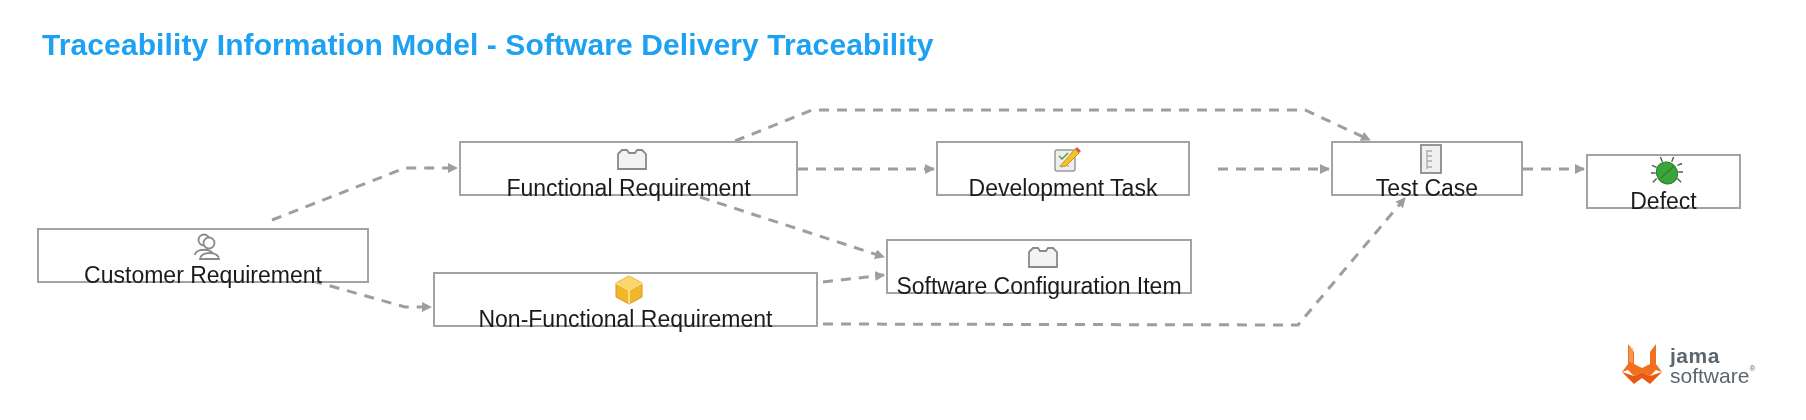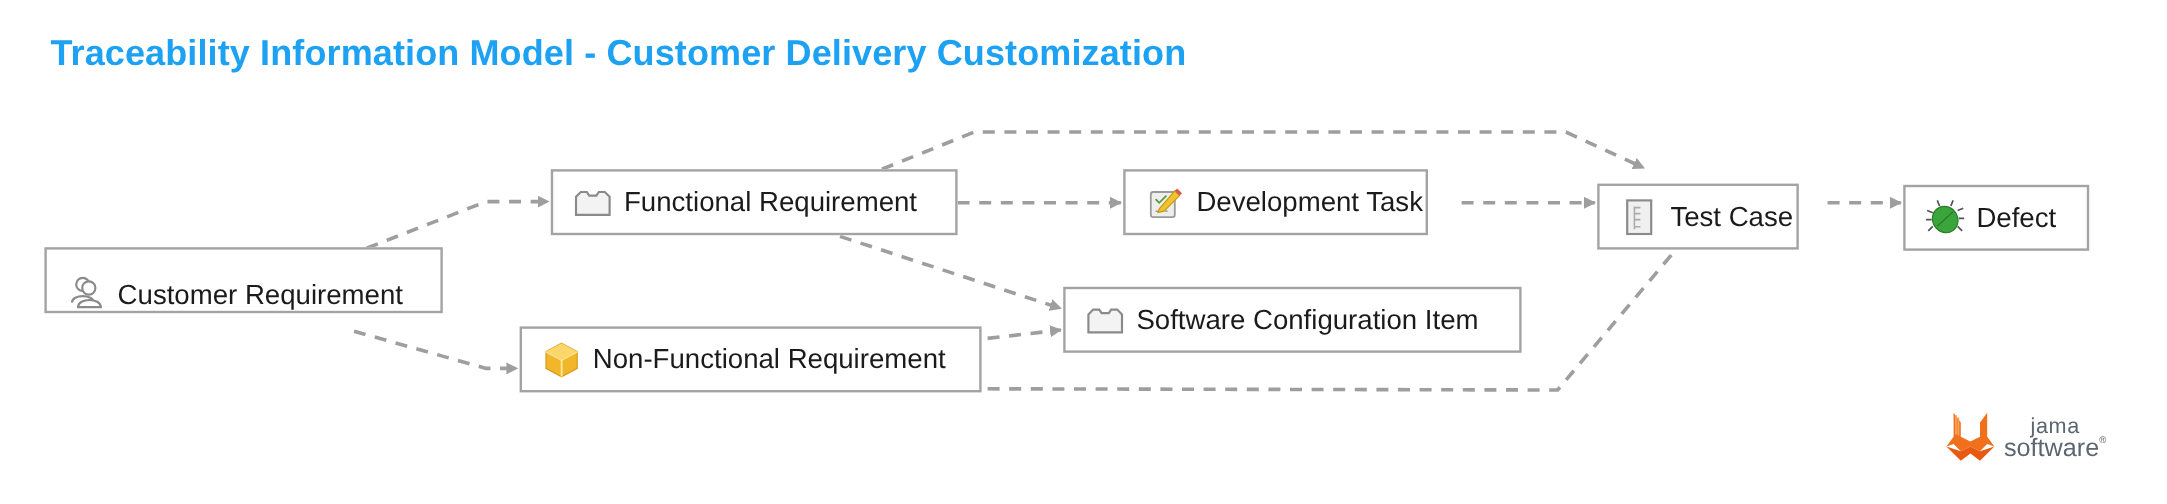--- a/index.html
+++ b/index.html
@@ -3,57 +3,57 @@
 <meta charset="utf-8">
 <style>
   html, body { margin: 0; padding: 0; background: #ffffff; }
   body { width: 1806px; height: 420px; position: relative; overflow: hidden;
          font-family: "Liberation Sans", sans-serif; }
   .title { position: absolute; left: 42px; top: 28px; font-size: 30px; font-weight: bold;
            color: #1da1f2; letter-spacing: 0.1px; white-space: nowrap;
            font-family: "Liberation Sans", sans-serif; }
   svg.edges { position: absolute; left: 0; top: 0; }
   .node { position: absolute; box-sizing: border-box; border: 2px solid #a3a3a3; background: #fff;
-          display: flex; align-items: center; height: 55px; }
+          display: flex; align-items: center; height: 55px; flex-direction: column; }
   .node .ico { width: 32px; height: 32px; margin-left: 17px; margin-right: 10px; flex: none;
                display: flex; align-items: center; justify-content: center; }
   .node .lbl { font-size: 23px; color: #1b1b1b; white-space: nowrap;
                font-family: "Liberation Sans", sans-serif; }
   .logo { position: absolute; left: 1620px; top: 342px; display: flex; align-items: center; }
   .logo .mark { width: 44px; height: 46px; }
   .logo .words { margin-left: 6px; line-height: 1; font-family: "Liberation Sans", sans-serif; color: #5c6670; }
-  .logo .w1 { font-size: 18px; font-weight: normal; display: block; letter-spacing: 0.5px; text-align: center; }
+  .logo .w1 { font-size: 21px; font-weight: bold; display: block; letter-spacing: 0.5px; }
   .logo .w2 { font-size: 21px; display: block; margin-top: -1px; text-align: right; }
   .logo .reg { font-size: 8px; vertical-align: top; }
 </style>
 </head>
 <body>
 
-<div class="title">Traceability Information Model - Customer Delivery Customization</div>
+<div class="title">Traceability Information Model - Software Delivery Traceability</div>
 
 <svg class="edges" width="1806" height="420">
   <defs>
     <marker id="arr" markerWidth="10" markerHeight="10" refX="9" refY="5" orient="auto" markerUnits="userSpaceOnUse">
       <path d="M0,0 L10,5 L0,10 z" fill="#9e9e9e"></path>
     </marker>
   </defs>
   <g fill="none" stroke="#9e9e9e" stroke-width="3" stroke-dasharray="10,8">
     <path d="M272,220 L405,168 L457,168" marker-end="url(#arr)"></path>
     <path d="M295,276 L405,307 L431,307" marker-end="url(#arr)"></path>
     <path d="M798,169 L934,169" marker-end="url(#arr)"></path>
     <path d="M735,141 L812,110 L1305,110 L1370,140" marker-end="url(#arr)"></path>
     <path d="M700,197 L884,257" marker-end="url(#arr)"></path>
     <path d="M823,282 L884,275" marker-end="url(#arr)"></path>
     <path d="M823,324 L1298,325 L1405,198" marker-end="url(#arr)"></path>
     <path d="M1218,169 L1329,169" marker-end="url(#arr)"></path>
     <path d="M1523,169 L1584,169" marker-end="url(#arr)"></path>
   </g>
 </svg>
 
-<div class="node" style="left:37px; top:206px; width:332px;align-items:flex-end;">
+<div class="node" style="left:37px; top:228px; width:332px;">
   <span class="ico">
     <svg width="30" height="30" viewBox="0 0 30 30" fill="none" stroke="#8a8a8a" stroke-width="1.8">
       <circle cx="12" cy="9" r="5.5"></circle>
       <path d="M3,24 C3,17 21,17 21,24"></path>
       <circle cx="17" cy="12" r="5.5" fill="#fff"></circle>
       <path d="M8,28 C8,20 27,20 27,28 Z" fill="#fff"></path>
     </svg>
   </span>
   <span class="lbl">Customer Requirement</span>
 </div>
@@ -85,30 +85,30 @@
       <rect x="3" y="6" width="20" height="21" rx="2" fill="#eeeeee" stroke="#9a9a9a" stroke-width="1.5"></rect>
       <path d="M7,12 L10,15 L16,9" fill="none" stroke="#5a9a3a" stroke-width="1.5"></path>
       <path d="M7,22 L19,22" stroke="#9a9a9a" stroke-width="1.2" stroke-dasharray="2,2"></path>
       <path d="M10,20 L23,5 L27,9 L14,22 L9,23 Z" fill="#f2c12e" stroke="#c89a10" stroke-width="1"></path>
       <path d="M23,5 L25,3 L29,7 L27,9 Z" fill="#e0564a"></path>
     </svg>
   </span>
   <span class="lbl">Development Task</span>
 </div>
 
-<div class="node" style="left:886px; top:239px; width:382px;">
+<div class="node" style="left:886px; top:239px; width:306px;">
   <span class="ico">
     <svg width="32" height="24" viewBox="0 0 32 24">
       <path d="M2,7 L6,3 L11,3 L13,6 L19,6 L21,3 L26,3 L30,7 L30,22 L2,22 Z" fill="#f3f3f3" stroke="#8a8a8a" stroke-width="1.8"></path>
     </svg>
   </span>
   <span class="lbl">Software Configuration Item</span>
 </div>
 
-<div class="node" style="left:1331px; top:141px; width:168px;margin-top:12px;">
+<div class="node" style="left:1331px; top:141px; width:192px;">
   <span class="ico">
     <svg width="26" height="32" viewBox="0 0 26 32">
       <rect x="3" y="2" width="20" height="28" fill="#f0f0f0" stroke="#8a8a8a" stroke-width="1.8"></rect>
       <path d="M9,7 L9,26 M9,8 L14,8 M9,13 L14,13 M9,18 L14,18 M9,24 L14,24" stroke="#aaaaaa" stroke-width="1.3" fill="none"></path>
     </svg>
   </span>
   <span class="lbl">Test Case</span>
 </div>
 
 <div class="node" style="left:1586px; top:154px; width:155px;">

